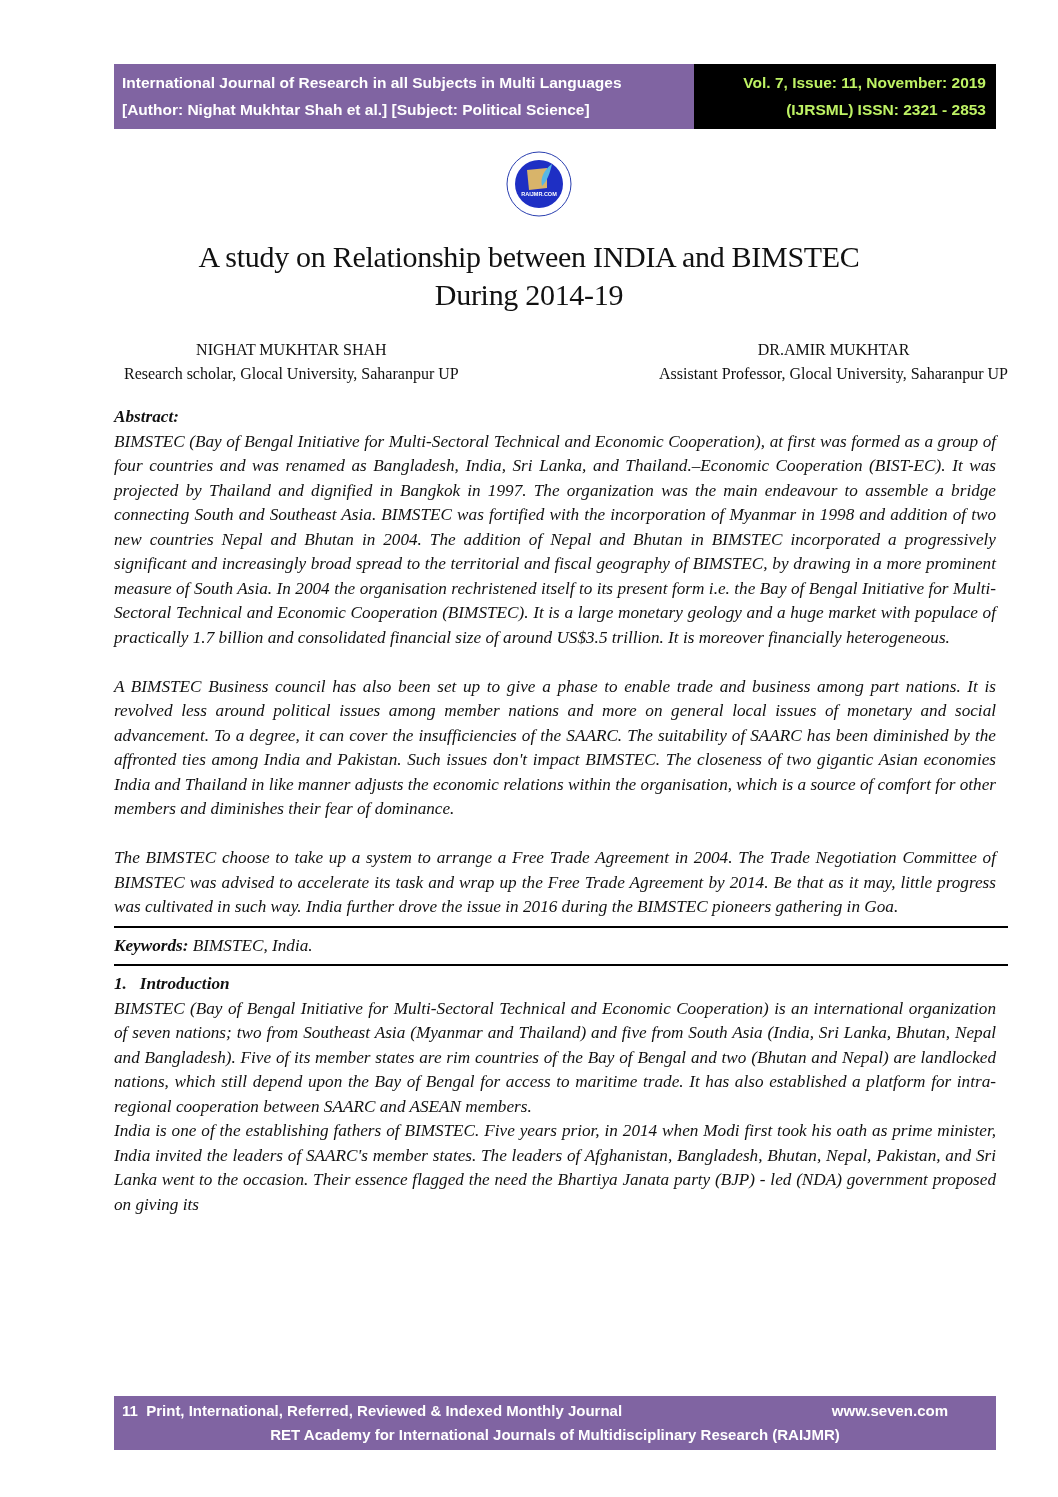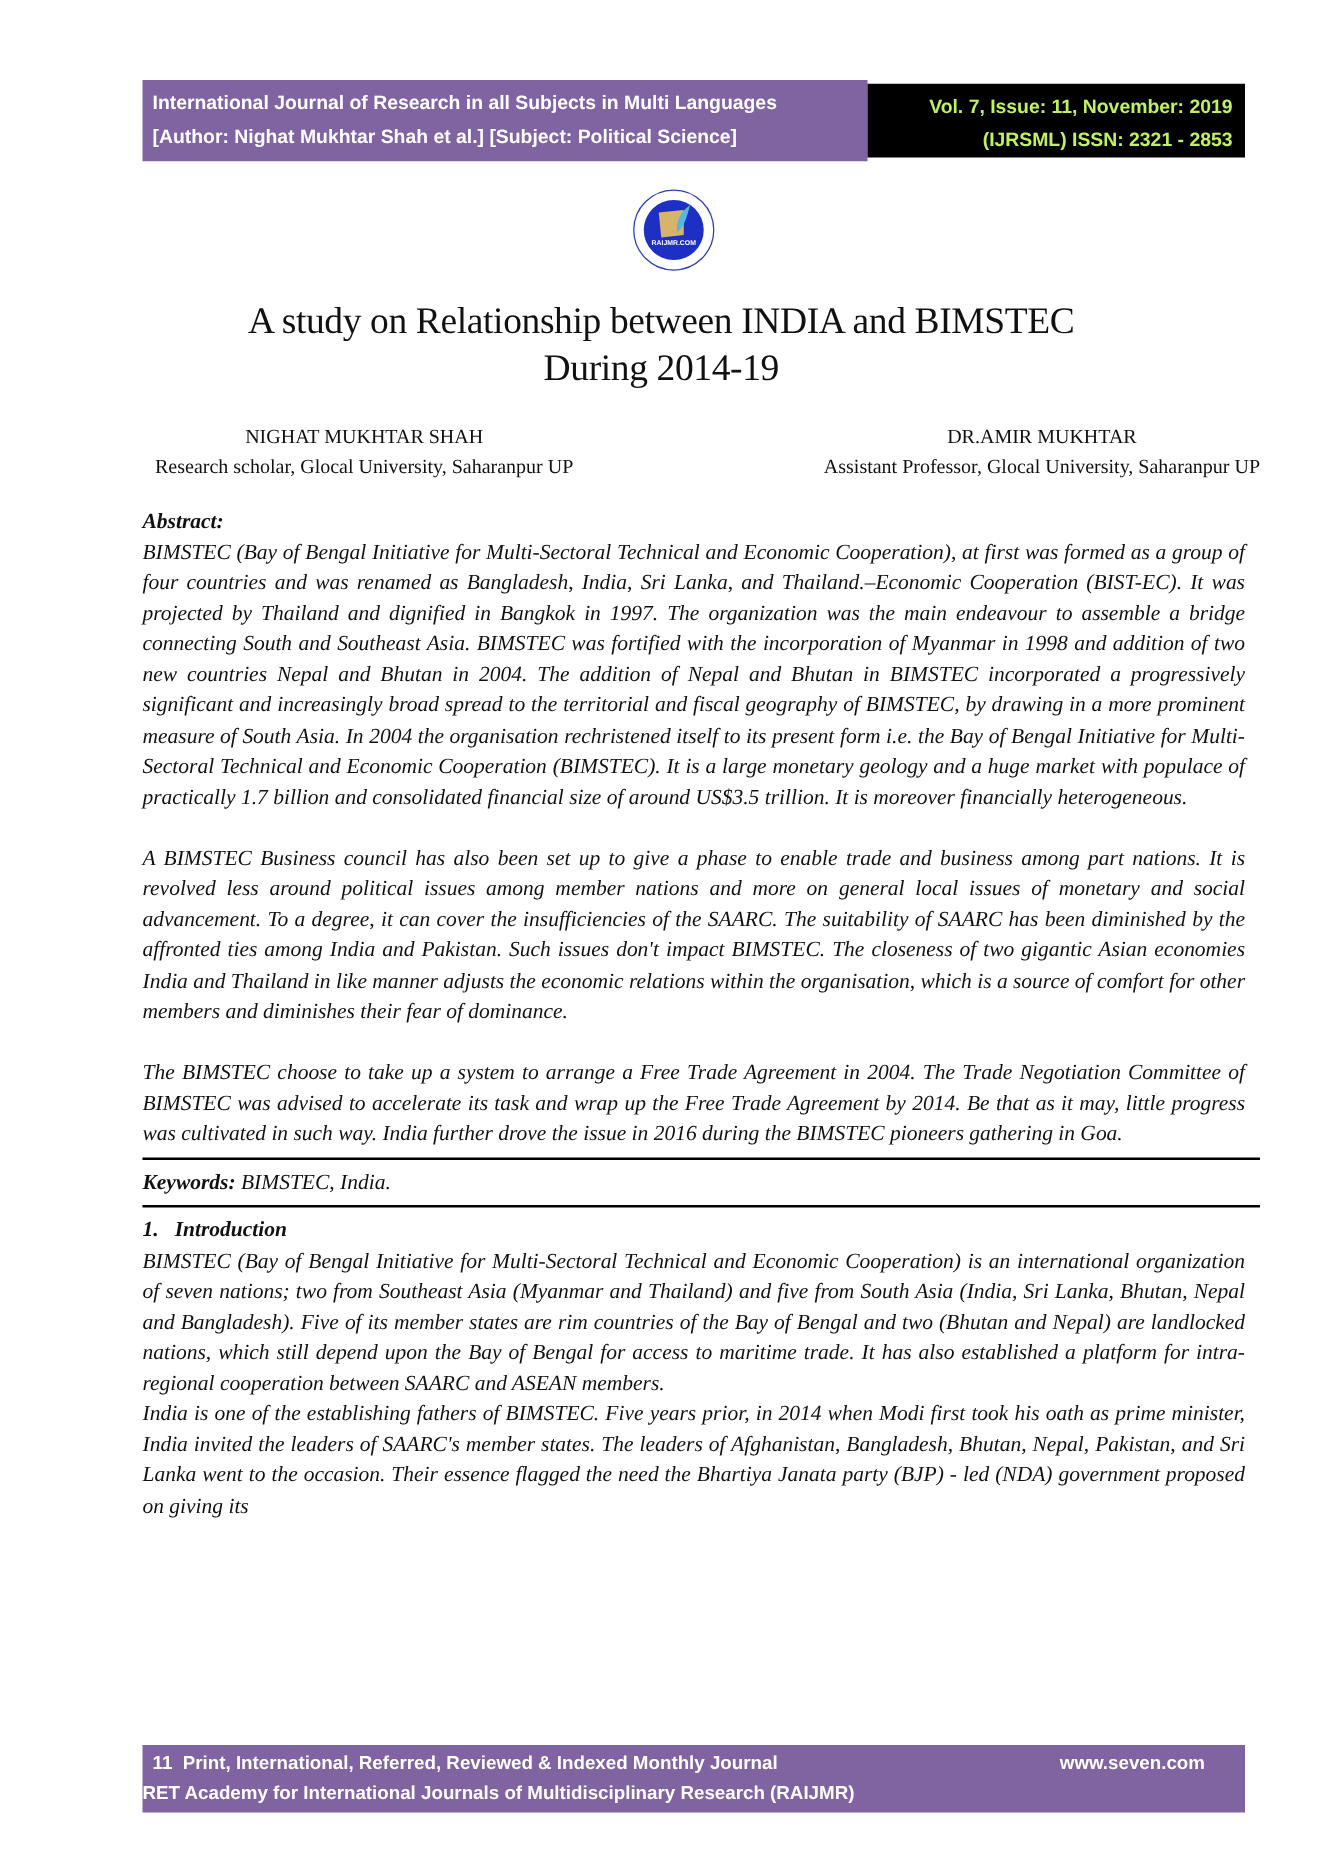--- a/index.html
+++ b/index.html
@@ -1,18 +1,18 @@
 <!DOCTYPE html>
 <html><head>
 <meta charset="utf-8">
 <style>
   html, body { margin:0; padding:0; background:#ffffff; }
   body { width:1058px; height:1497px; position:relative; overflow:hidden;
          font-family:"Liberation Serif", serif; color:#111; }
-  .hdr { position:absolute; left:114px; top:64px; width:882px; height:65px; display:flex;align-items:center; }
+  .hdr { position:absolute; left:114px; top:64px; width:882px; height:65px; display:flex; }
   .hdr-left { background:#8064a2; width:580px; height:100%; color:#fff;
               font-family:"Liberation Sans", sans-serif; font-weight:bold; font-size:15.5px;
               padding:5px 0 0 8px; box-sizing:border-box; line-height:27px; }
   .hdr-right { background:#000; flex:1; color:#bef264; font-family:"Liberation Sans", sans-serif;
                font-weight:bold; font-size:15.5px; text-align:right; padding:5px 10px 0 0;
                box-sizing:border-box; line-height:27px; }
   .logo { position:absolute; left:506px; top:140px; width:66px; height:88px; }
   .title { position:absolute; left:0; width:1058px; top:238px; text-align:center;
            font-family:"Liberation Serif", serif; font-weight:normal; font-size:30px;
            line-height:38px; letter-spacing:-0.3px; }
@@ -20,22 +20,22 @@
              justify-content:space-between; font-size:16px; line-height:24px; }
   .author { text-align:center; }
   .content { position:absolute; left:114px; top:405px; width:882px; font-size:17.2px;
              line-height:24.5px; text-align:justify;font-style:italic; }
   .content p { margin:0; }
   .gap { height:24.5px; }
   .h { font-weight:bold; }
   hr.rule { border:none; border-top:2px solid #000; margin:6px 0 6px 0; width:894px; }
   .footer { position:absolute; left:114px; top:1396px; width:882px; height:54px; background:#8064a2;
             color:#fff; font-family:"Liberation Sans", sans-serif; font-weight:bold; font-size:15px; }
-  .frow1 { display:flex; justify-content:space-between; padding:2px 32px 0 8px; line-height:25px;gap:20px; }
-  .frow2 { text-align:left; line-height:24px; }
+  .frow1 { display:flex; justify-content:space-between; padding:2px 48px 0 8px; line-height:25px;gap:20px; }
+  .frow2 { text-align:center; line-height:24px; }
 </style>
 </head>
 <body>
 
 <div class="hdr">
   <div class="hdr-left">
     <div>International Journal of Research in all Subjects in Multi Languages</div>
     <div>[Author: Nighat Mukhtar Shah et al.] [Subject: Political Science]</div>
   </div>
   <div class="hdr-right">

